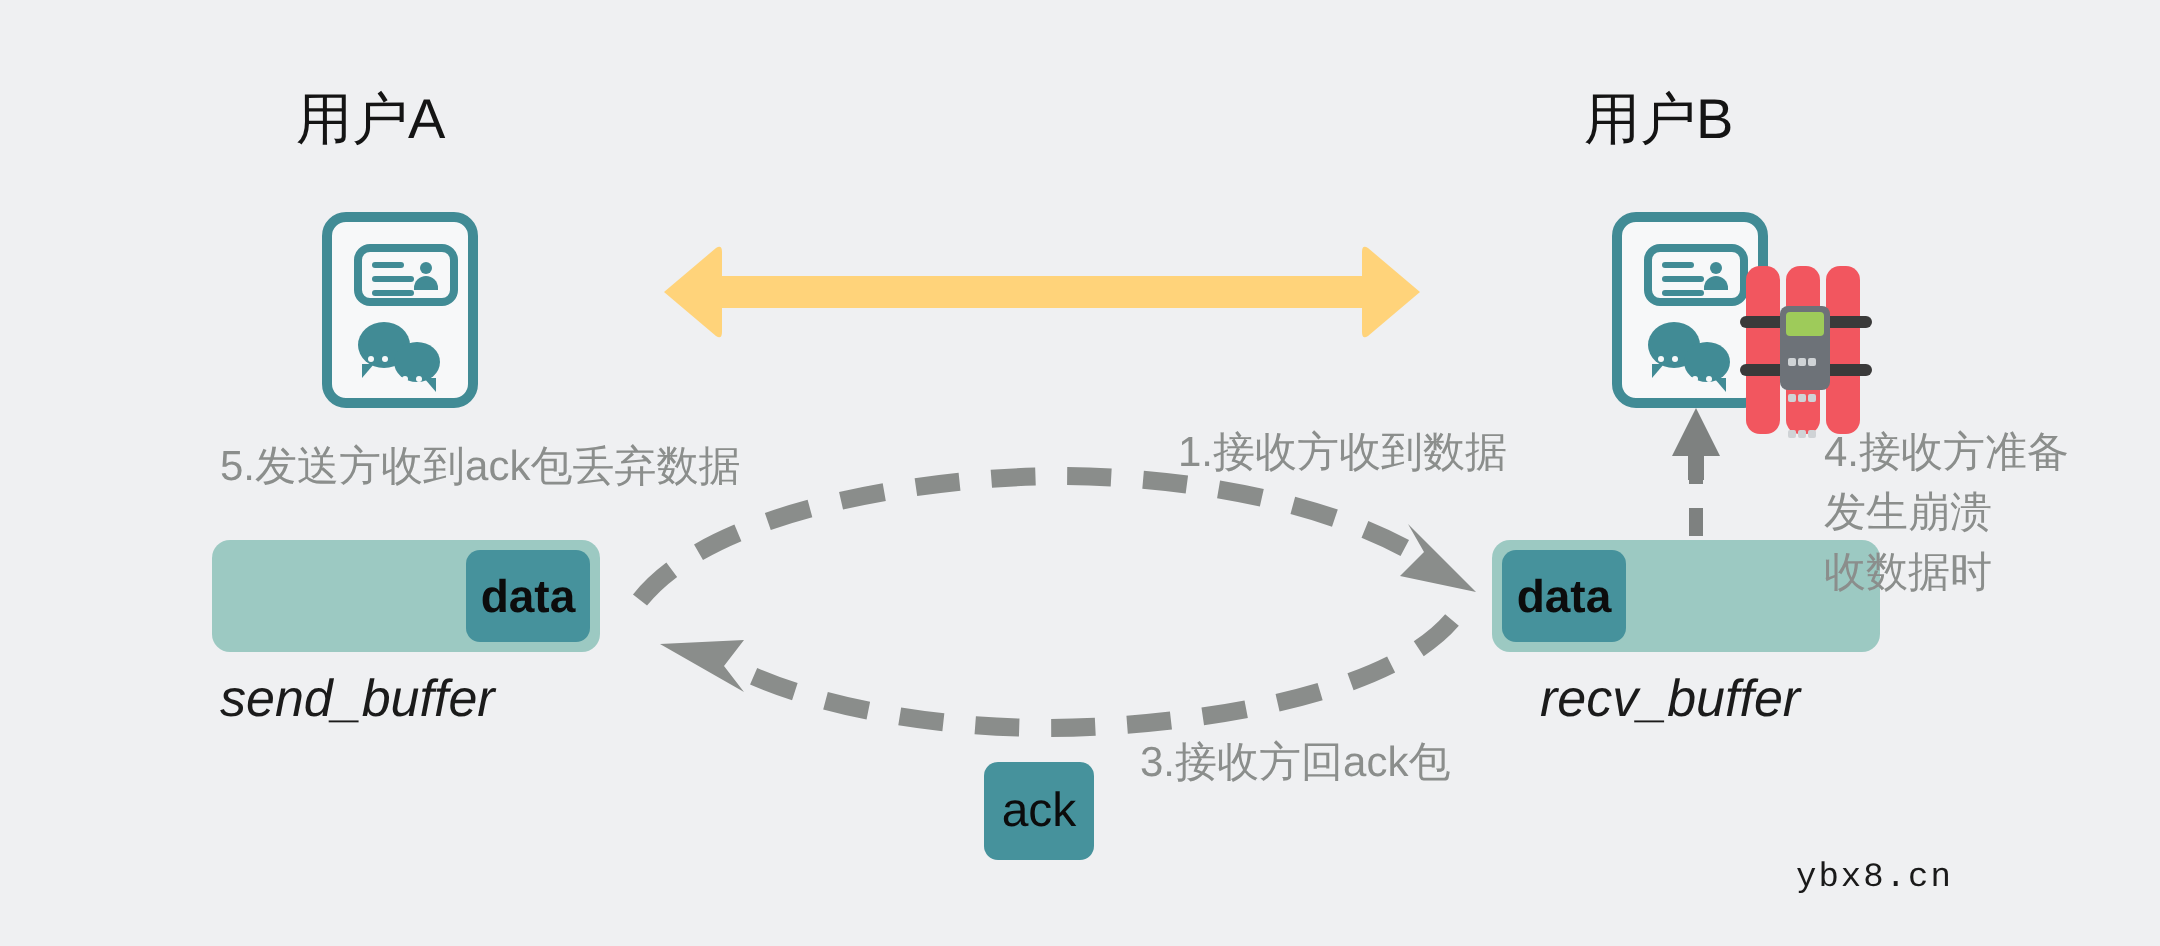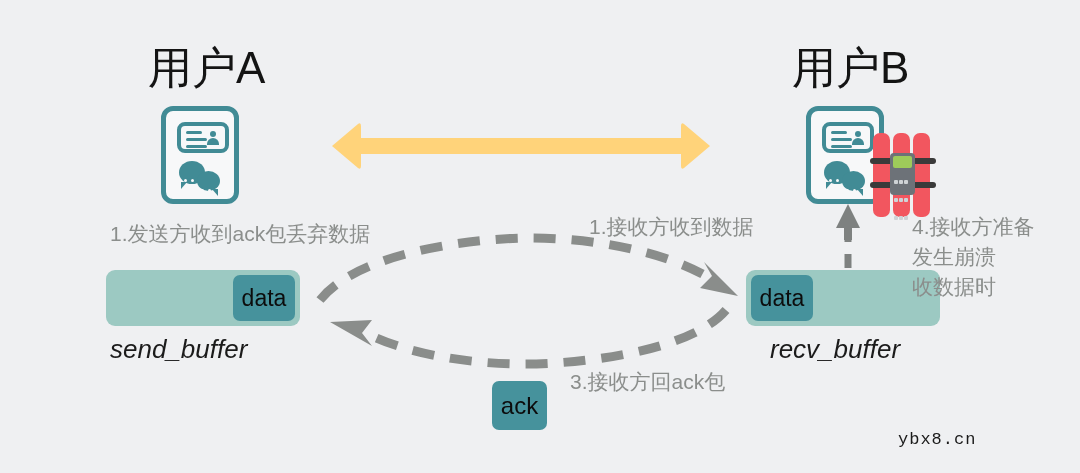--- a/index.html
+++ b/index.html
@@ -16,21 +16,21 @@
   #stage {
     position: relative;
     width: 1080px;
     height: 473px;
     background: #eff0f2;
   }
 
   
   .user-title {
     position: absolute;
-    font-size: 44px;
+    font-size: 28px;
     font-weight: 400;
     color: #141414;
     letter-spacing: 0px;
     white-space: nowrap;
     line-height: 1;
   }
   #title-a { left: 148px; top: 46px; }
   #title-b { left: 792px; top: 46px; }
 
   
@@ -219,20 +219,21 @@
     top: 5px;
     width: 62px;
     height: 46px;
     background: #46929c;
     border-radius: 7px;
     display: flex;
     align-items: center;
     justify-content: center;
     font-size: 23px;
     color: #0c0c0c;
+    font-weight: bold;
   }
   #send-buffer .data-block { right: 5px; }
   #recv-buffer .data-block { left: 5px; }
 
   .buffer-label {
     position: absolute;
     font-size: 26px;
     color: #1b1b1b;
     white-space: nowrap;
     font-style: italic;
@@ -393,21 +394,21 @@
 
   <div class="buffer" id="recv-buffer">
     <div class="data-block">data</div>
   </div>
   <div class="buffer-label" id="recv-buffer-label">recv_buffer</div>
 
   <div id="ack-box">ack</div>
 
   <div class="step-label" id="step1">1.接收方收到数据</div>
   <div class="step-label" id="step2">3.接收方回ack包</div>
-  <div class="step-label" id="step3">1.发送方收到ack包丢弃数据</div>
+  <div class="step-label" id="step3">5.发送方收到ack包丢弃数据</div>
   <div class="step-label" id="step4">
     <div>4.接收方准备</div>
     <div>发生崩溃</div>
     <div>收数据时</div>
   </div>
 
   <div id="watermark">ybx8.cn</div>
 
 </div>
 

